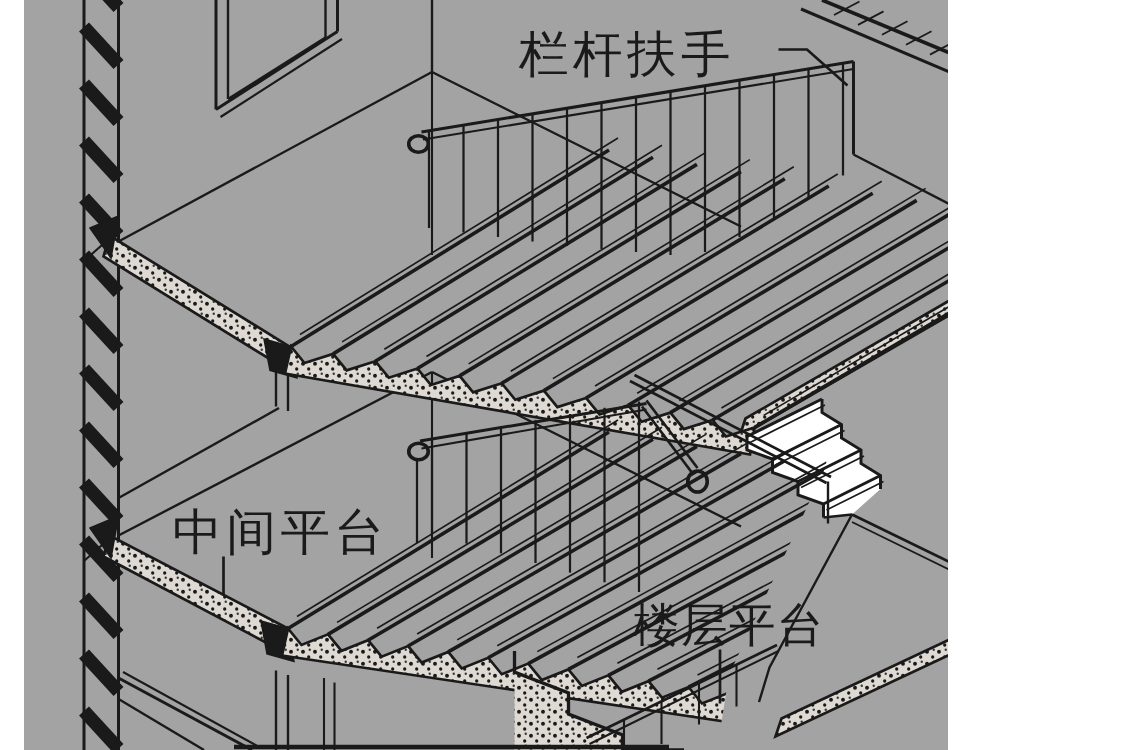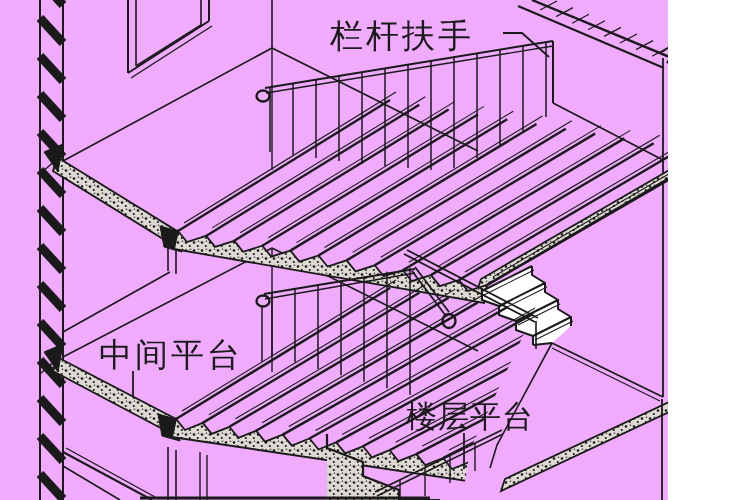--- a/index.html
+++ b/index.html
@@ -1,17 +1,17 @@
 <!DOCTYPE html>
 <html><head>
 <meta charset="utf-8">
 <style>
   html,body{margin:0;padding:0;background:#fff;}
-  #stage{position:relative;width:668px;height:500px;background:#f0abfc;overflow:hidden;
-         font-family:"DejaVu Sans",sans-serif;}
+  #stage{position:relative;width:616px;height:500px;background:#a3a3a3;overflow:hidden;
+         font-family:"DejaVu Sans",sans-serif;margin-left:16px;}
   svg{display:block}
   text{fill:#1a1a1a;}
   .lbl{font-size:33px;letter-spacing:3px;font-family:"DejaVu Sans",sans-serif;}
 </style>
 </head>
 <body>
 
 <div id="stage">
 <svg id="svg" viewBox="0 0 750 500" width="750" height="500">
   <defs>

